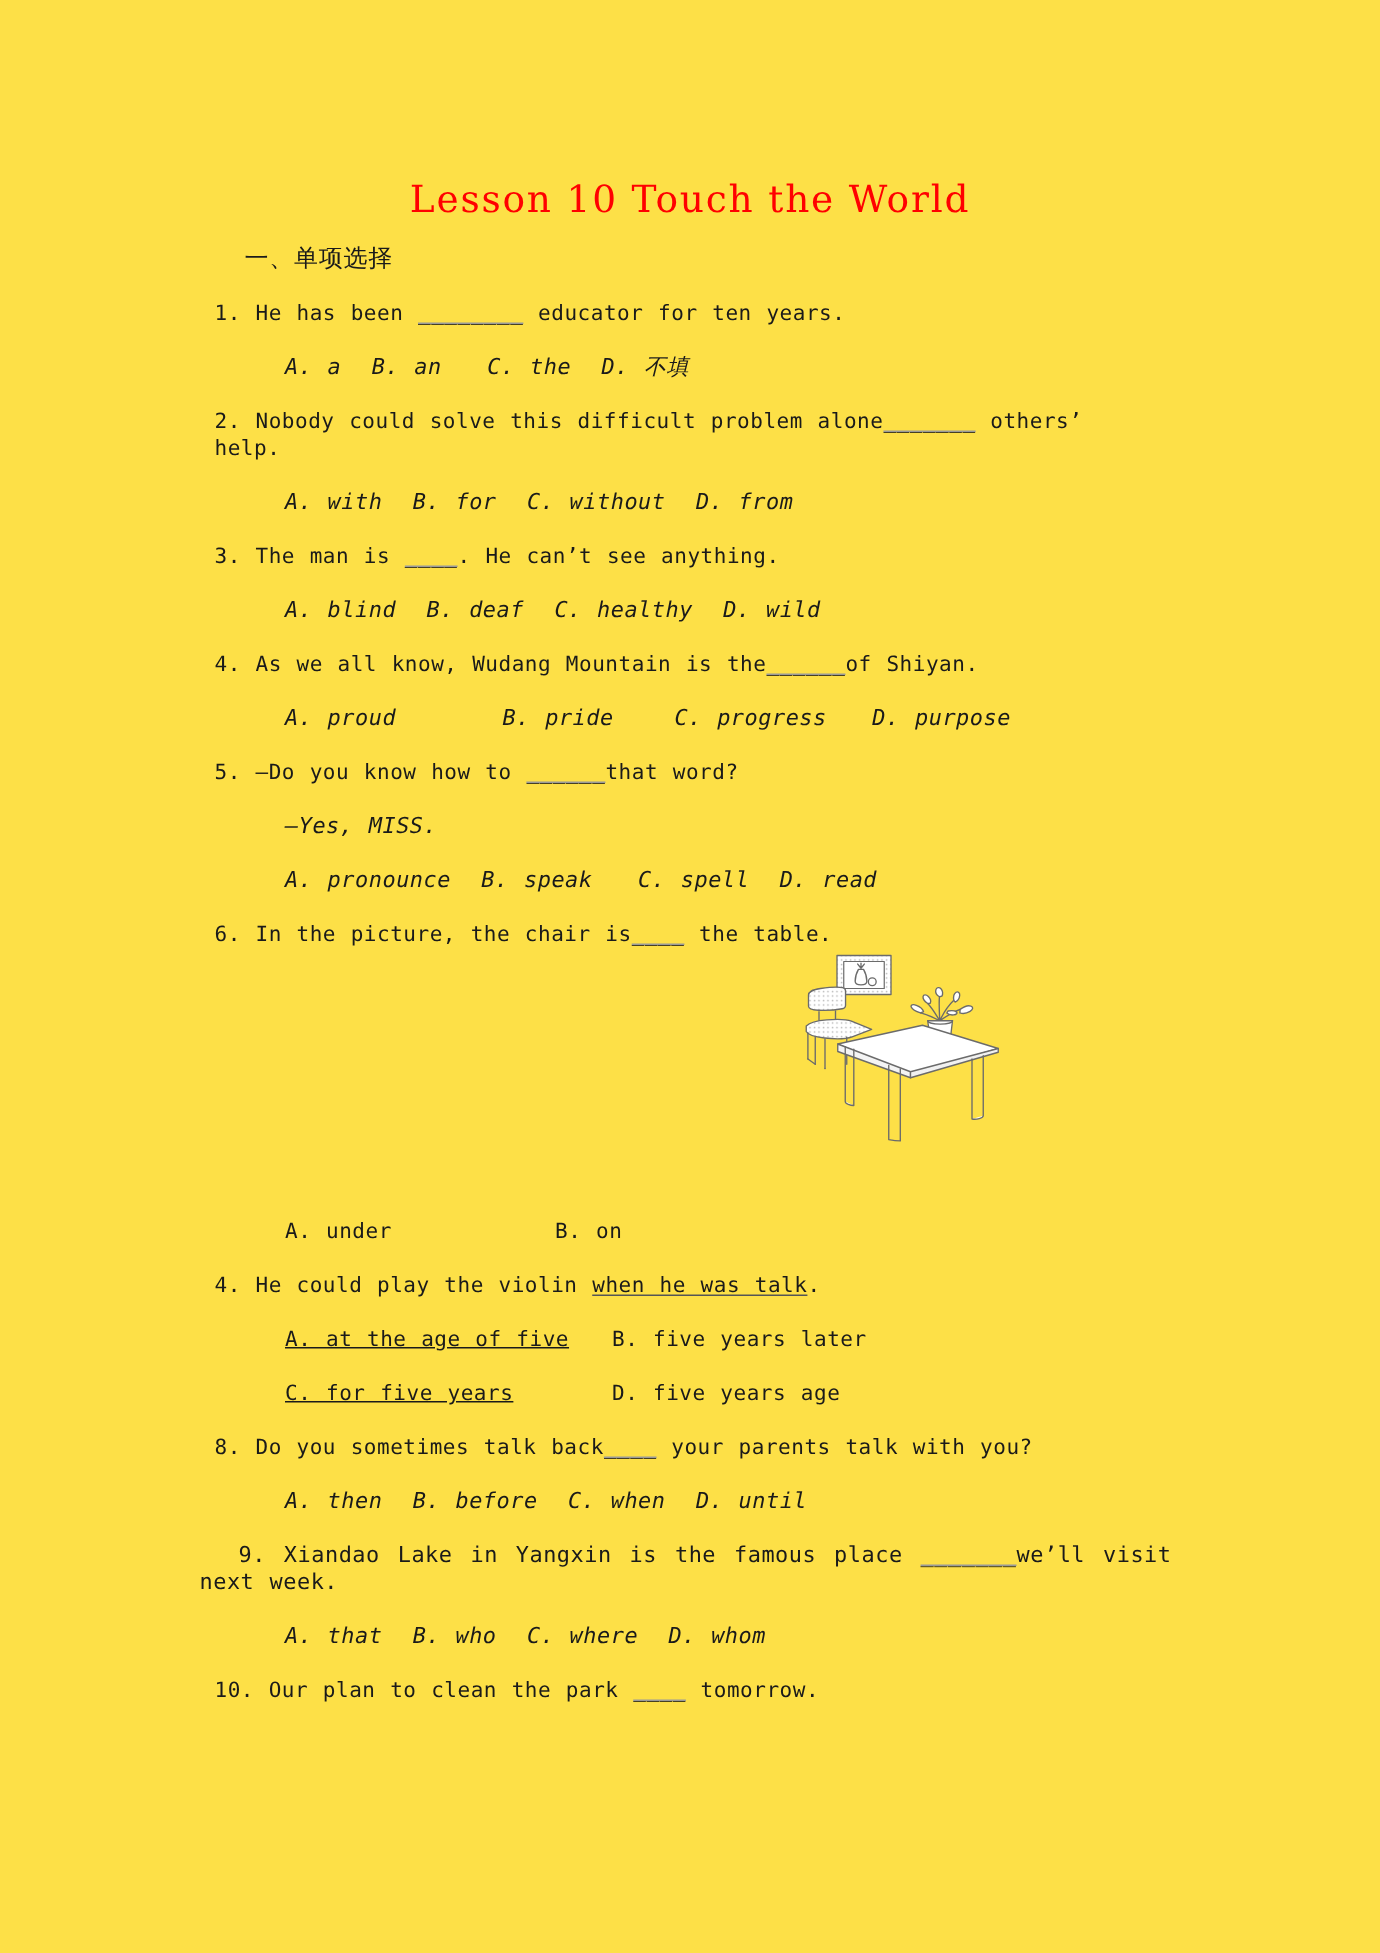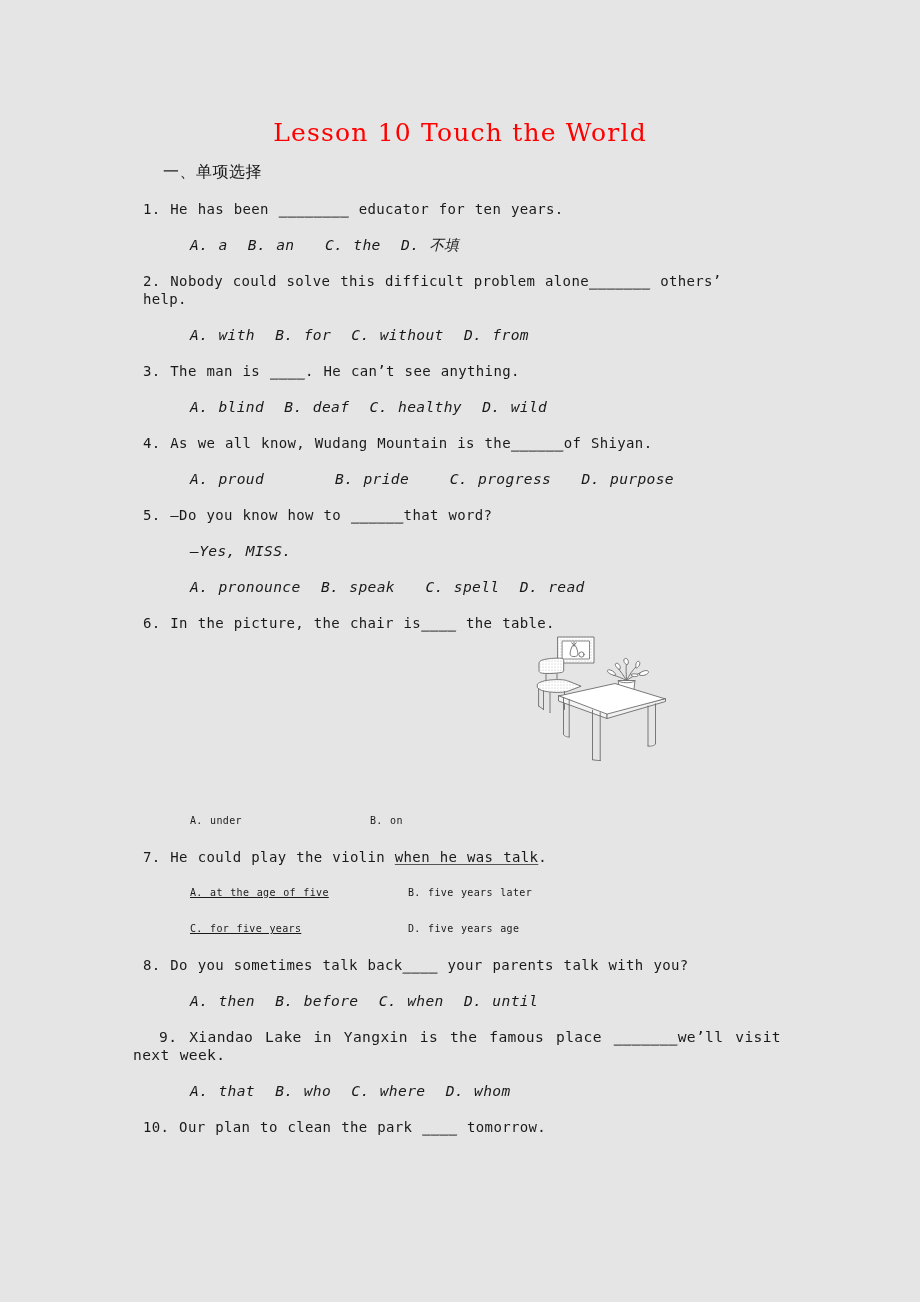--- a/index.html
+++ b/index.html
@@ -17,21 +17,21 @@
     color: #1a1a1a;
     -webkit-font-smoothing: antialiased;
   }
 
   .page {
     position: absolute;
     left: 0;
     top: 0;
     width: 920px;
     height: 1302px;
-    background: #e5e5e5;
+    background: #fde047;
   }
 
   
   .doc-title {
     position: absolute;
     left: 0;
     top: 118px;
     width: 920px;
     text-align: center;
     font-family: "DejaVu Serif", "Liberation Serif", serif;
@@ -101,21 +101,21 @@
     text-decoration: underline;
     text-decoration-color: #555;
     text-underline-offset: 2px;
   }
 
   
   .opt-cols {
     display: flex;
     padding-left: 57px;
     margin: 0 0 18px 0;
-    font-size: 10px;
+    font-size: 14px;
     line-height: 18px;
     letter-spacing: 0.35px;
     word-spacing: 1px;
   }
   .opt-cols .c1 { width: 180px; flex: 0 0 180px; white-space: pre; }
   .opt-cols .c2 { white-space: pre; }
   .opt-cols.narrow .c1 { width: 218px; flex: 0 0 218px; text-decoration: underline; }
 
   
   .figure {
@@ -156,21 +156,21 @@
 
     <p class="q-line"><span>6. In the picture, the chair is</span><span class="blank">____</span><span> the table.</span></p>
 
     <div style="height:162px"></div>
 
     <div class="opt-cols">
       <span class="c1">A. under</span>
       <span class="c2">B. on</span>
     </div>
 
-    <p class="q-line"><span>7. He could play the violin </span><span class="underlined">when he was talk</span><span>.</span></p>
+    <p class="q-line"><span>4. He could play the violin </span><span class="underlined">when he was talk</span><span>.</span></p>
     <div class="opt-cols narrow">
       <span class="c1">A. at the age of five</span>
       <span class="c2">B. five years later</span>
     </div>
     <div class="opt-cols narrow">
       <span class="c1">C. for five years</span>
       <span class="c2">D. five years age</span>
     </div>
 
     <p class="q-line"><span>8. Do you sometimes talk back</span><span class="blank">____</span><span> your parents talk with you?</span></p>

